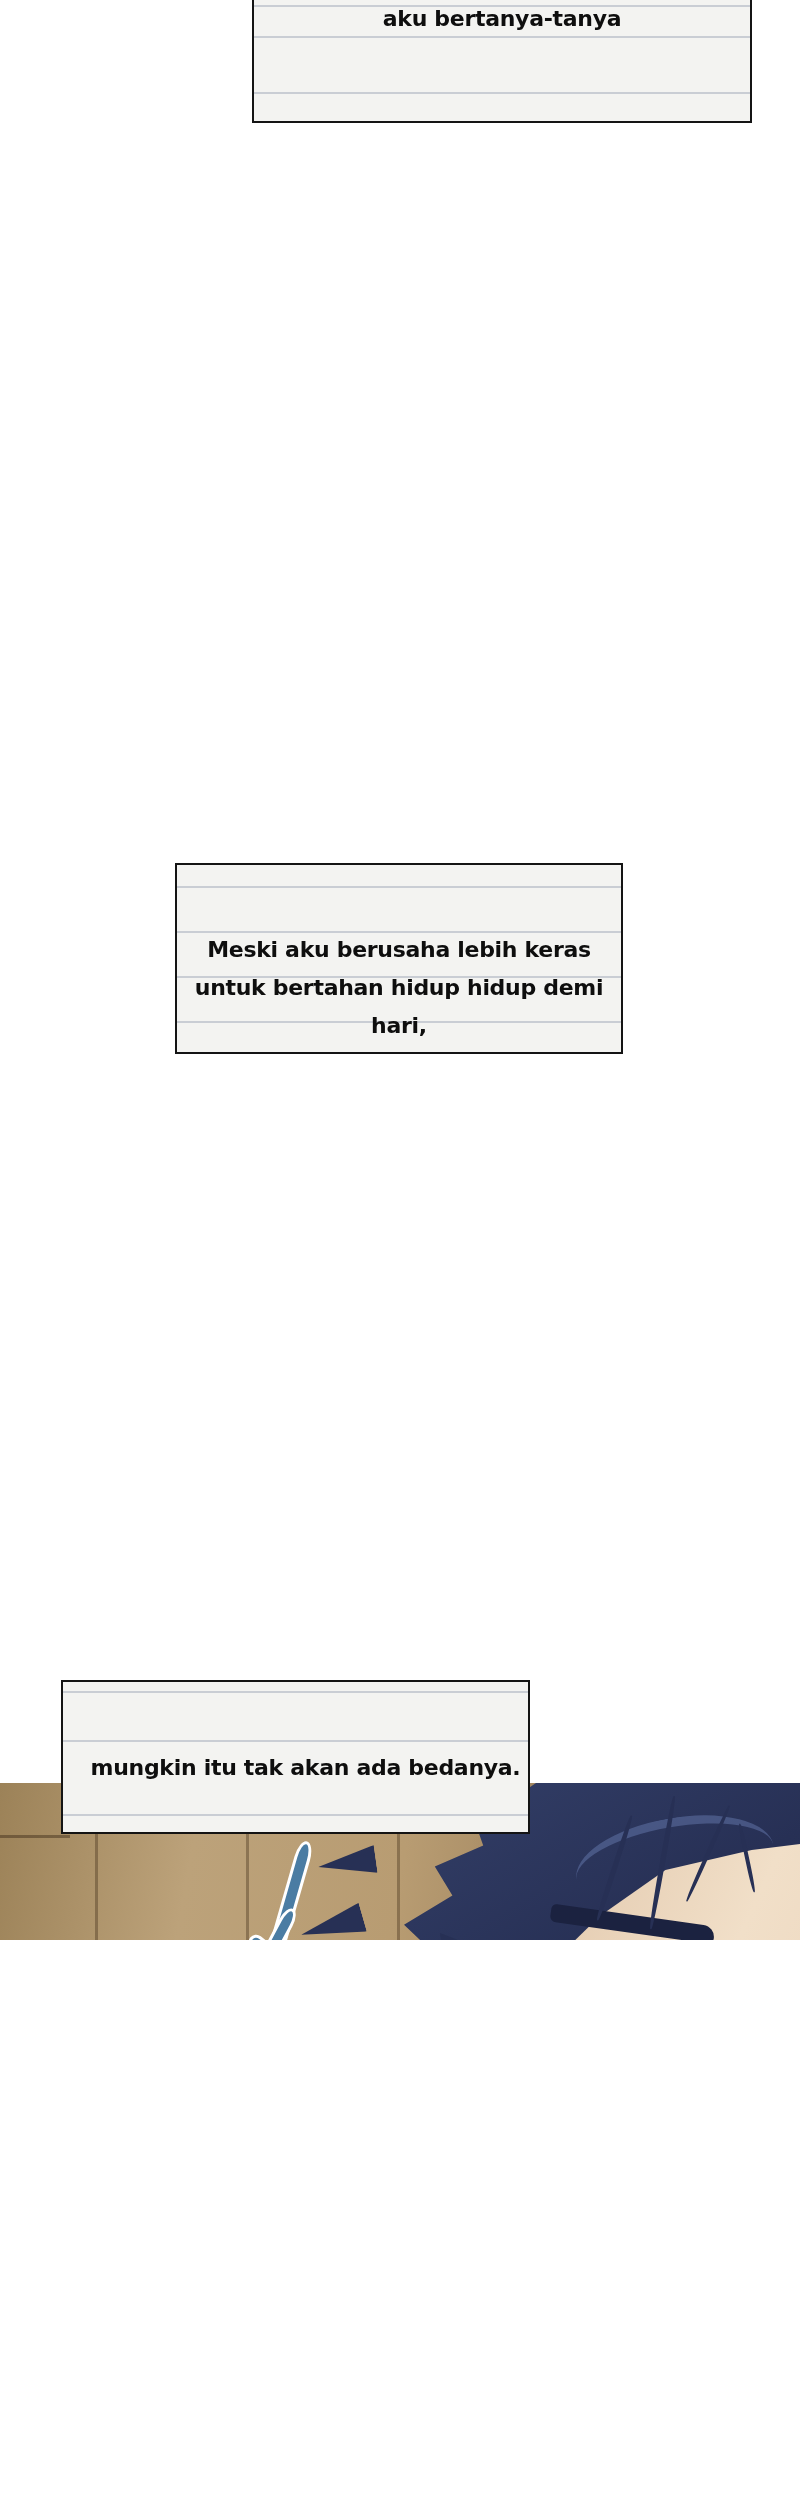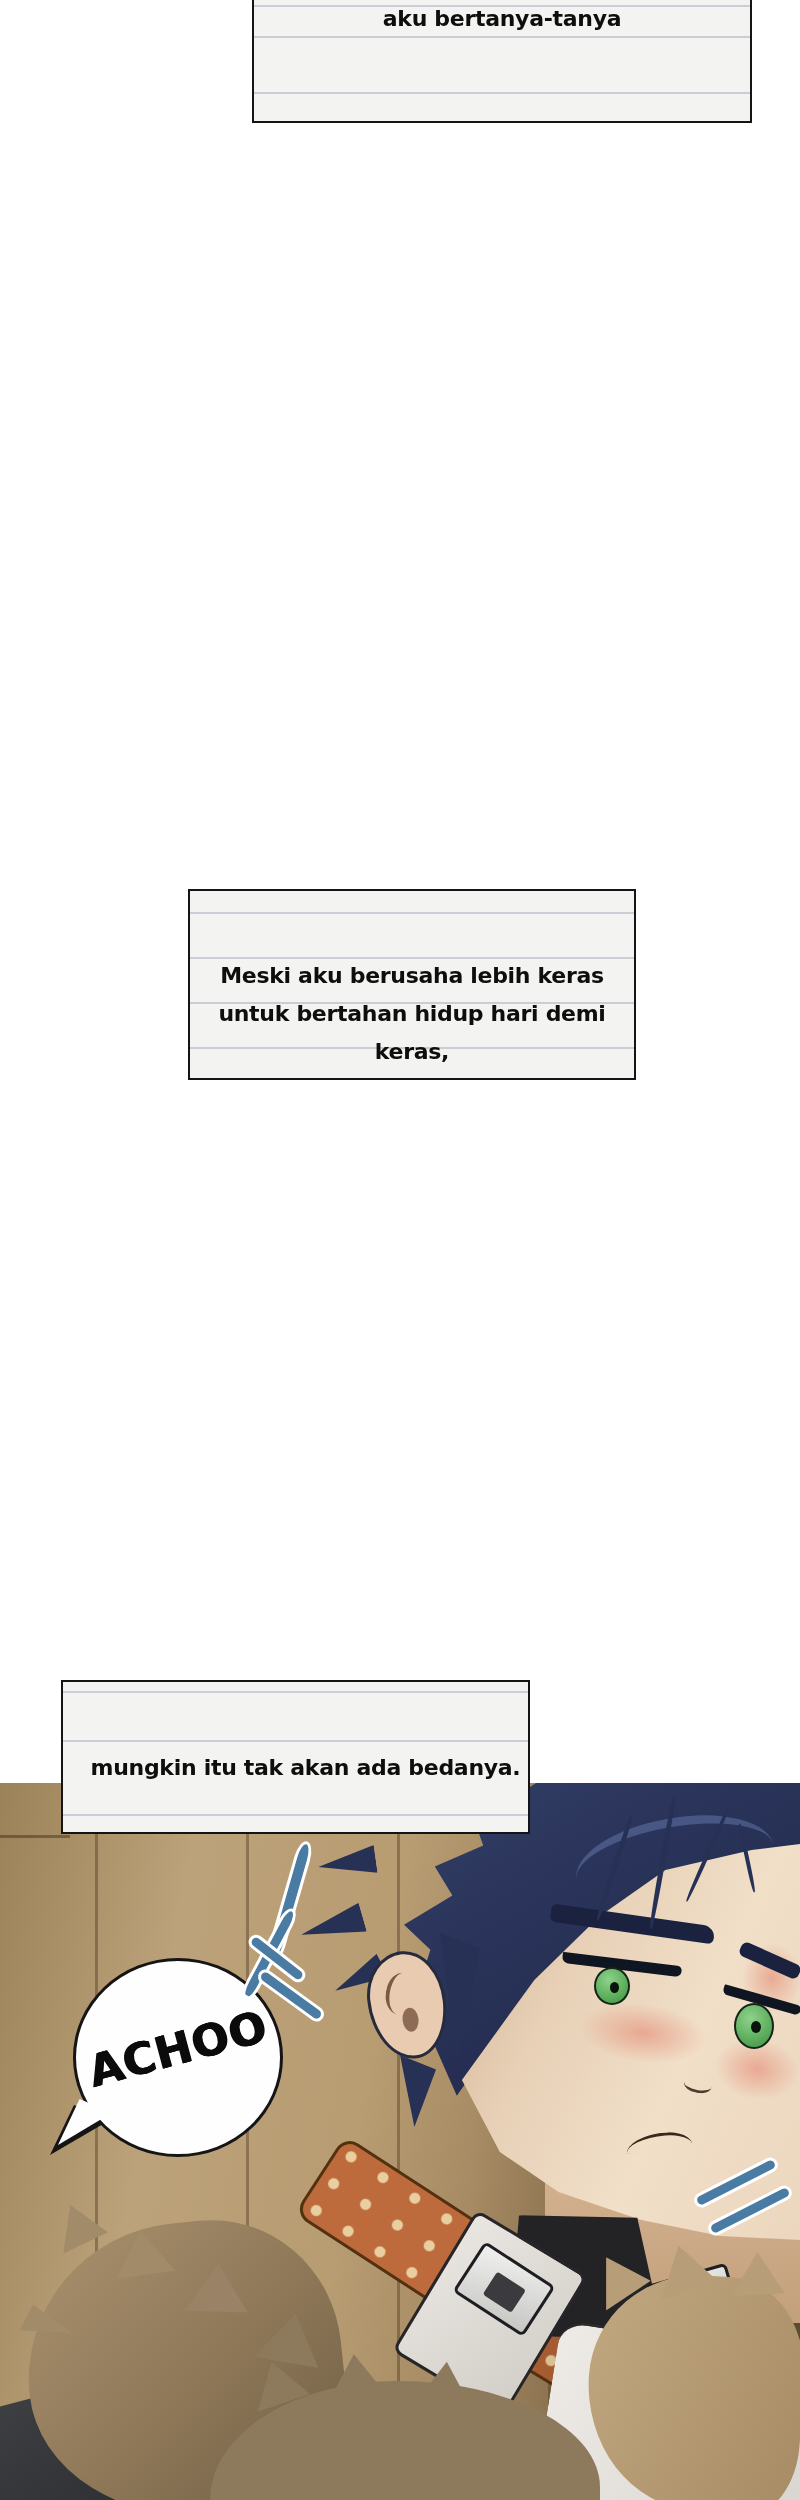--- a/index.html
+++ b/index.html
@@ -1,28 +1,28 @@
 <!DOCTYPE html>
 <html><head>
 <meta charset="utf-8">
 <style>
   html,body{margin:0;padding:0;background:#fff;}
-  .page{position:relative;width:800px;height:2500px;background:#ffffff;overflow:hidden;
+  .page{position:relative;width:800px;height:1940px;background:#ffffff;overflow:hidden;
         font-family:"DejaVu Sans","Liberation Sans",sans-serif;}
   .abs{position:absolute;}
 
   
   .note{position:absolute;background:#f3f3f1;border:2.5px solid #141414;box-sizing:border-box;}
   .rule{position:absolute;left:0;right:0;height:2px;background:#c9cdd4;z-index:0;}
   .note-text{position:absolute;left:0;right:0;text-align:center;color:#0e0e0e;
              font-size:22px;font-weight:bold;letter-spacing:-0.3px;z-index:1;}
   .note1{left:252px;top:0;width:500px;height:123px;border-top:none;}
   .note1 .ra{top:5px;} .note1 .rb{top:36px;} .note1 .rc{top:92px;}
   .note1 .note-text{top:-2px;line-height:42px;}
-  .note2{left:175px;top:889px;width:448px;height:191px;margin-left:13px;}
+  .note2{left:175px;top:863px;width:448px;height:191px;}
   .note2 .ra{top:21px;} .note2 .rb{top:66px;} .note2 .rc{top:111px;} .note2 .rd{top:156px;}
   .note2 .note-text{top:66px;line-height:38px;}
   .note3{left:61px;top:1680px;width:469px;height:154px;z-index:30;}
   .note3 .ra{top:9px;} .note3 .rb{top:58px;} .note3 .rc{top:132px;}
   .note3 .note-text{top:68px;line-height:36px;margin-left:20px;}
 
   
   .panel{position:absolute;left:0;top:1783px;width:800px;height:717px;overflow:hidden;z-index:10;}
   .wood{position:absolute;inset:0;
     background:
@@ -175,21 +175,21 @@
     </div>
   </section>
 
   <section class="note note2">
     <div class="rule ra"></div>
     <div class="rule rb"></div>
     <div class="rule rc"></div>
     <div class="rule rd"></div>
     <div class="note-text">
       <div>Meski aku berusaha lebih keras</div>
-      <div>untuk bertahan hidup hari demi keras,</div>
+      <div>untuk bertahan hidup hidup demi hari,</div>
     </div>
   </section>
 
   <section class="panel">
     <div class="wood"></div>
     <div class="abs wood-shade"></div>
     <div class="abs wood-joint"></div>
 
     <div class="abs neck"></div>
     <div class="abs fur-nape"></div>

